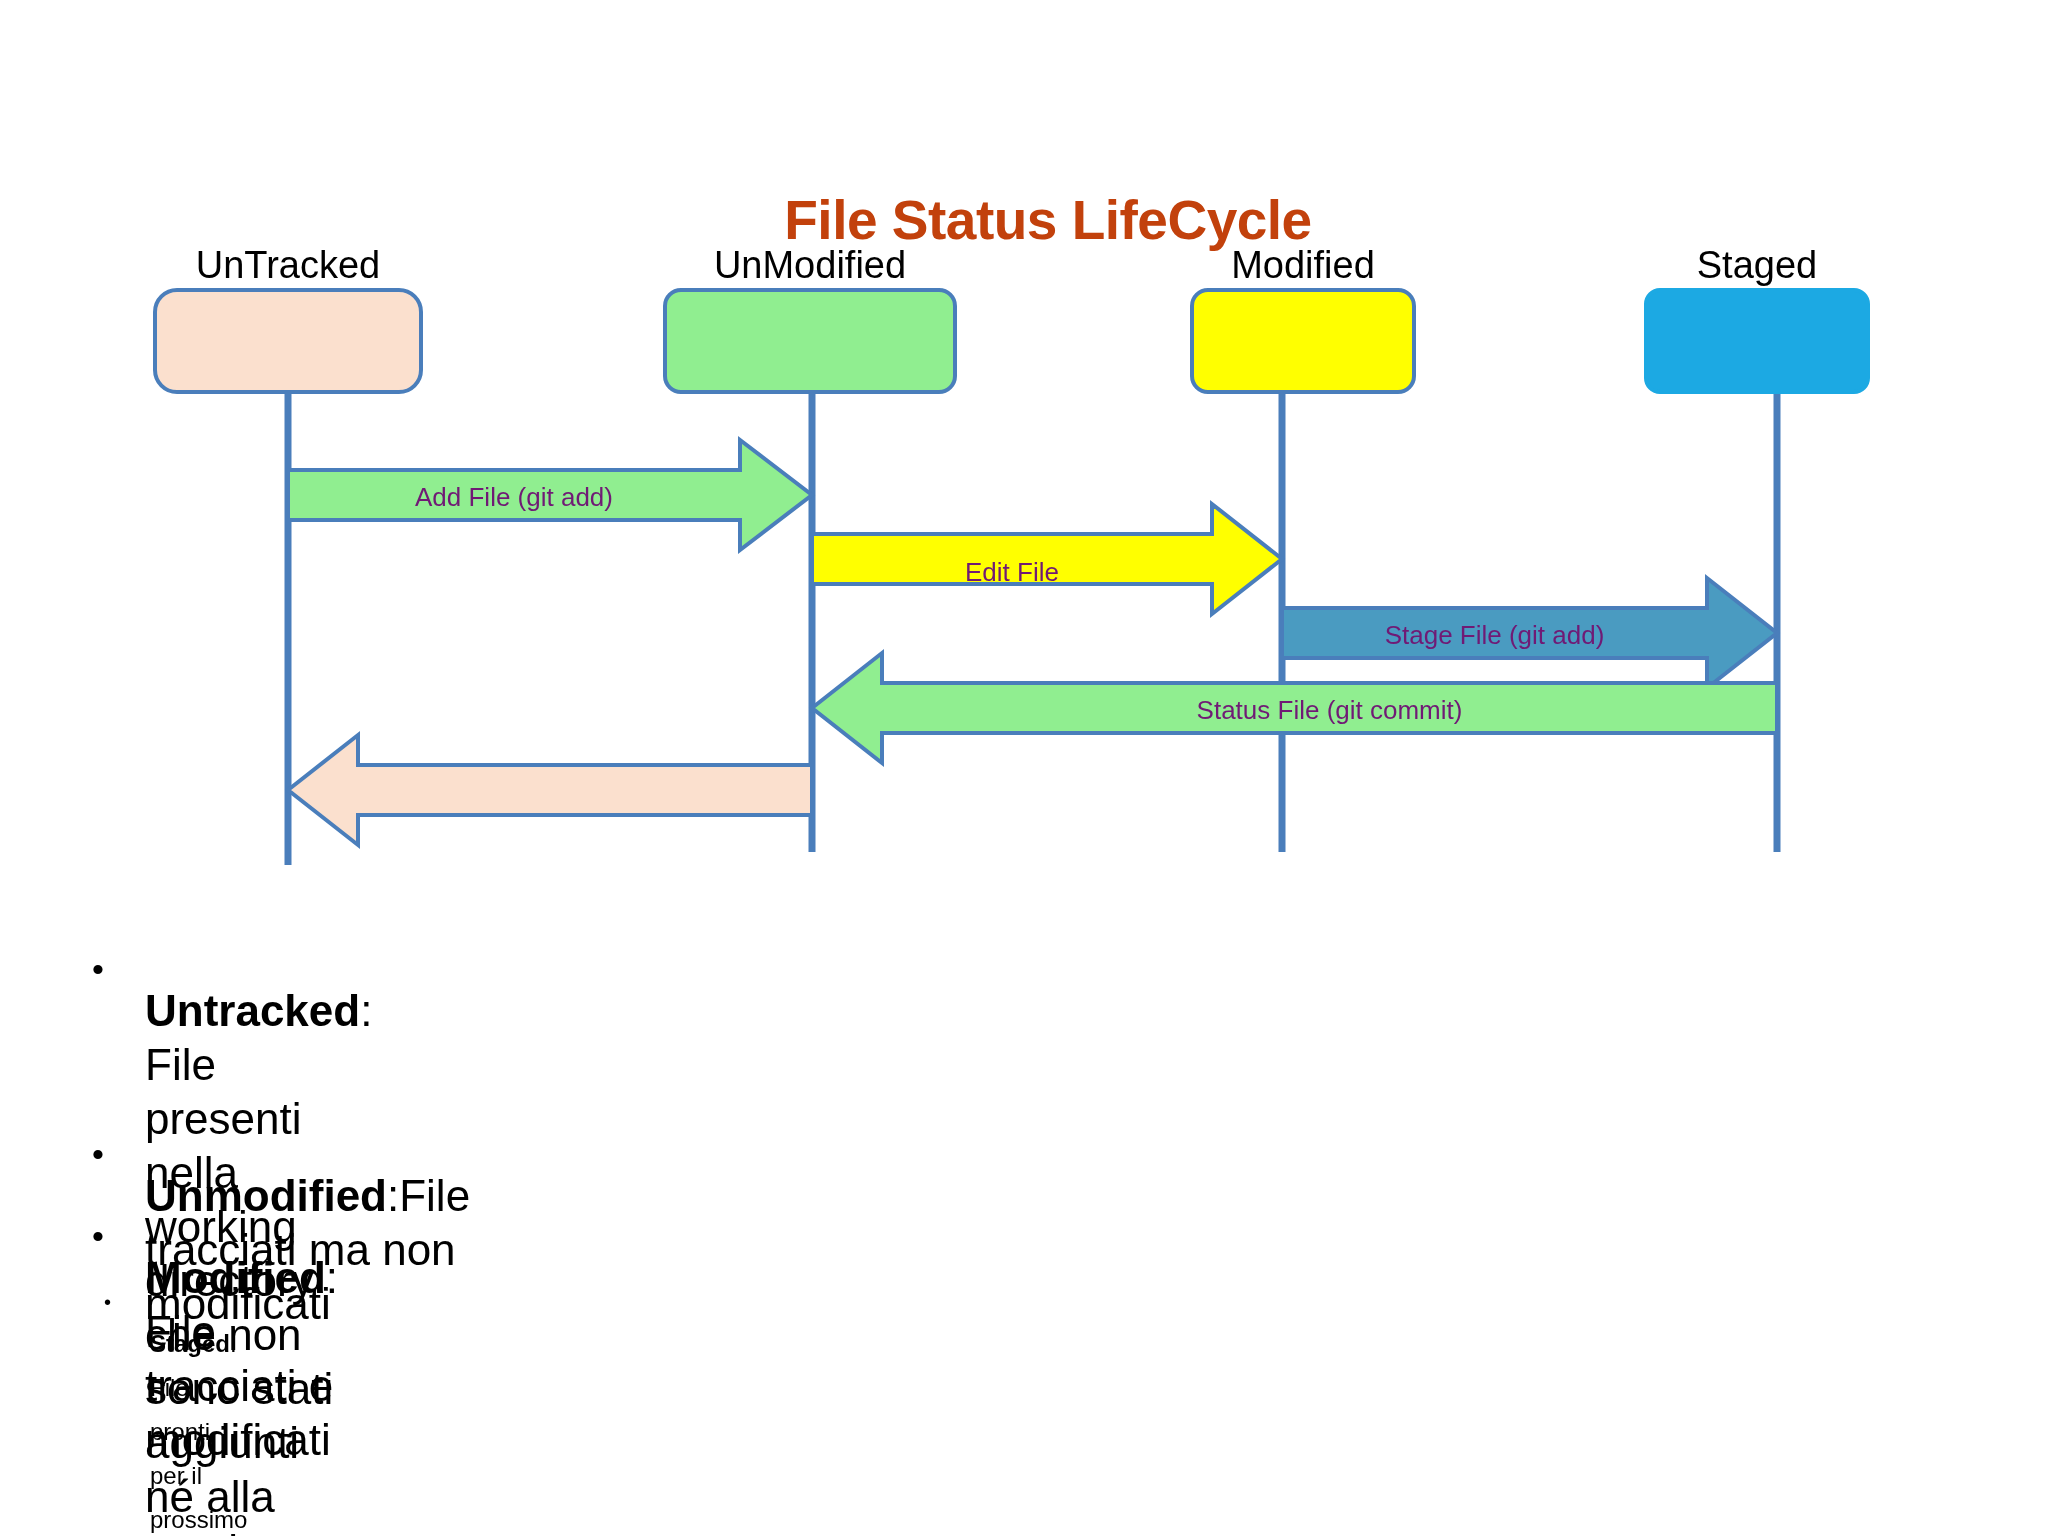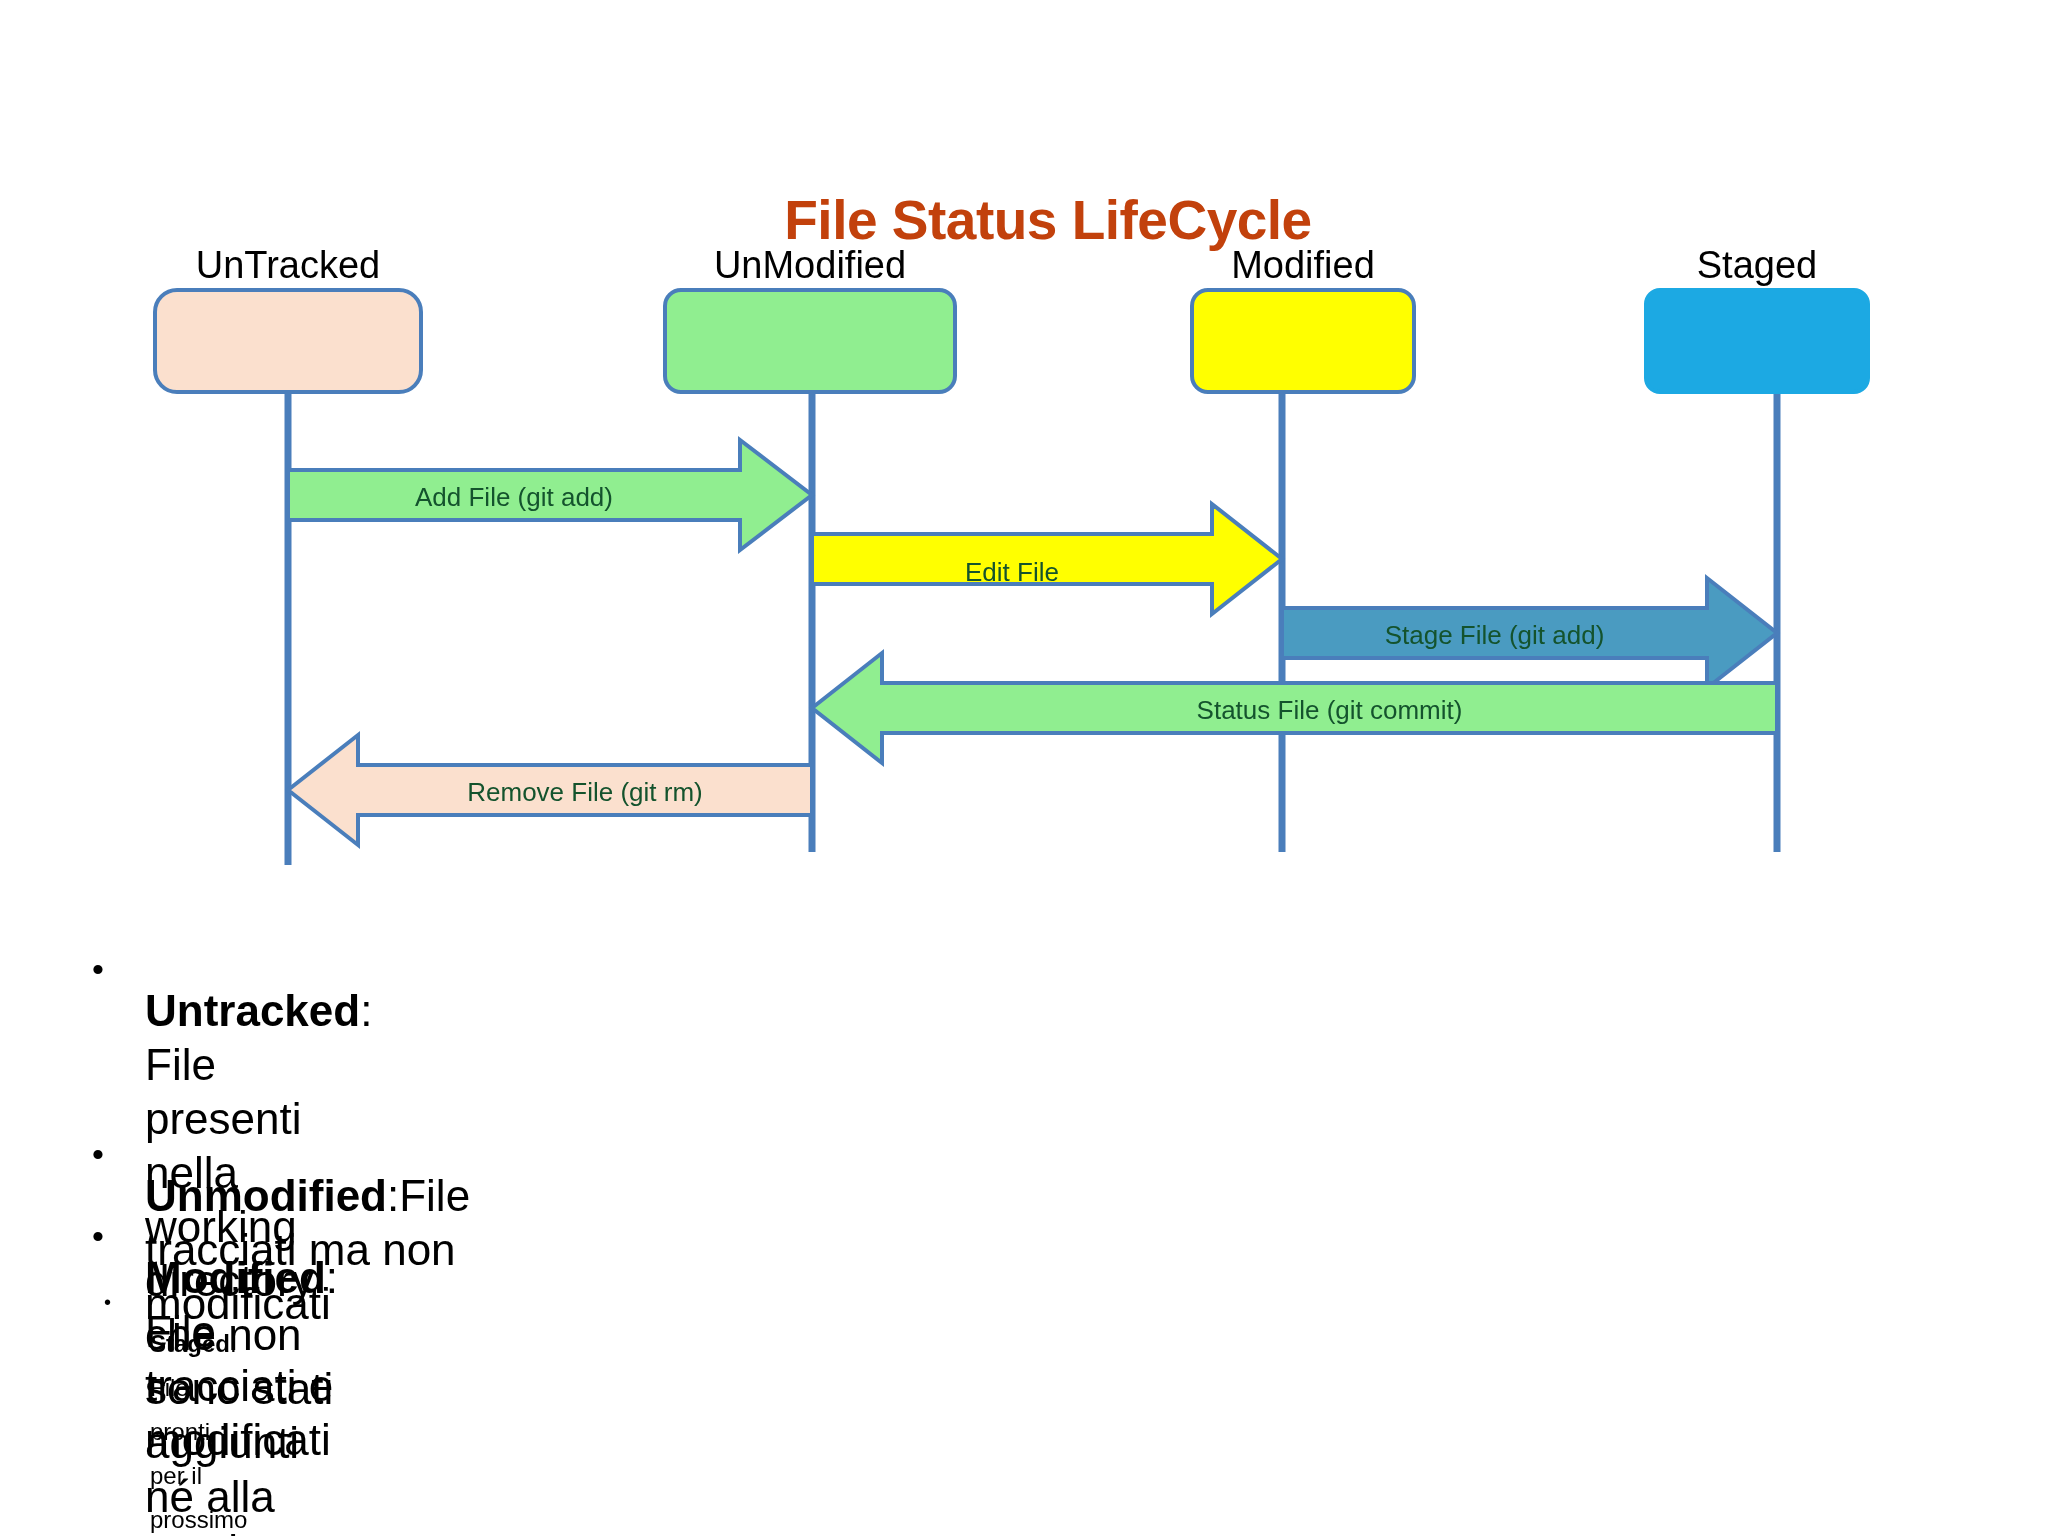--- a/index.html
+++ b/index.html
@@ -50,21 +50,21 @@
     font-size: 38px;
     color: #000000;
     white-space: nowrap;
   }
 
   
   .arrow-label {
     position: absolute;
     text-align: center;
     font-size: 26px;
-    color: #14532d;
+    color: #701a75;
     white-space: nowrap;
   }
 
   
   #bullet-list {
     position: absolute;
     left: 0;
     top: 900px;
     width: 2048px;
   }
@@ -127,21 +127,20 @@
 
   <div class="state-label" style="left:155px; top:244px; width:266px;">UnTracked</div>
   <div class="state-label" style="left:665px; top:244px; width:290px;">UnModified</div>
   <div class="state-label" style="left:1192px; top:244px; width:222px;">Modified</div>
   <div class="state-label" style="left:1646px; top:244px; width:222px;">Staged</div>
 
   <div class="arrow-label" style="left:288px; top:482px; width:452px;">Add File (git add)</div>
   <div class="arrow-label" style="left:812px; top:546px; width:400px;margin-top:11px;">Edit File</div>
   <div class="arrow-label" style="left:1282px; top:620px; width:425px;">Stage File (git add)</div>
   <div class="arrow-label" style="left:882px; top:695px; width:895px;">Status File (git commit)</div>
-  <div class="arrow-label" style="left:358px; top:777px; width:454px;">Remove File (git rm)</div>
 </div>
 
 <div id="bullet-list">
 
   <div class="bullet-row" style="left:0; top:30px;">
     <span class="bullet-dot" style="left:92px; top:22px;">•</span>
     <span class="bullet-text" style="left:145px; top:0;">
       <b>Untracked</b><span>: </span><span>File presenti nella working
         directory che non sono stati aggiunti
         né alla staging area né al repository</span>

